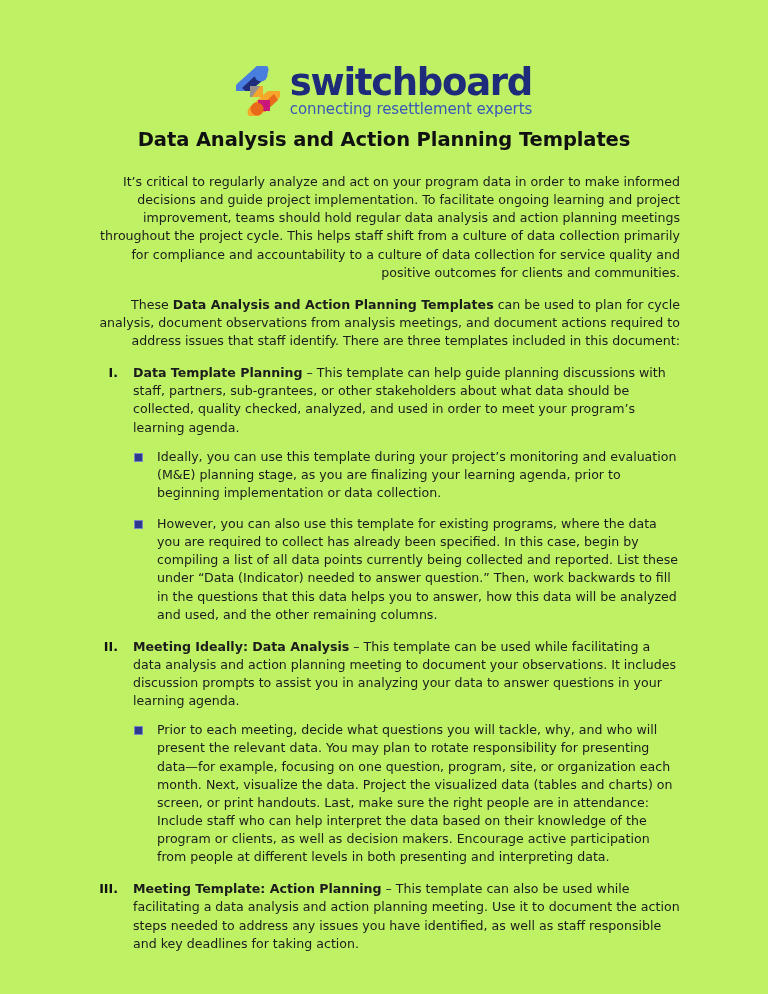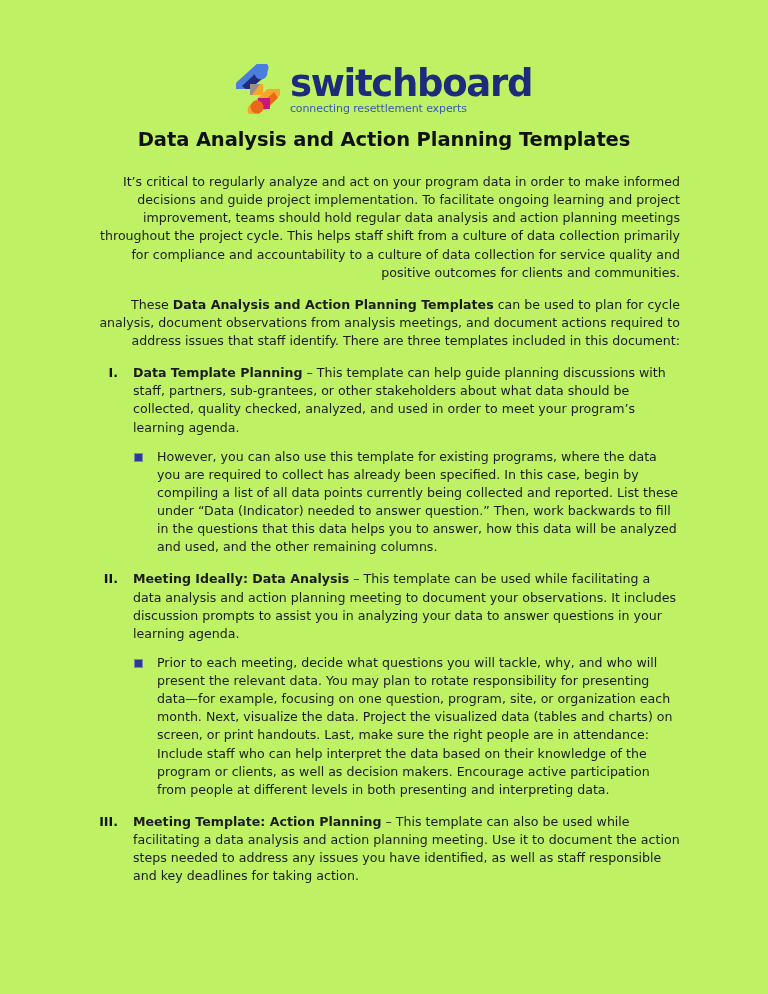--- a/index.html
+++ b/index.html
@@ -53,21 +53,21 @@
     font-family: "DejaVu Sans", "Liberation Sans", sans-serif;
     font-weight: bold;
     font-size: 37px;
     letter-spacing: -1.3px;
     color: #1e2a7a;
     line-height: 1;
     margin: 0 0 1px 0;
   }
   .tagline {
     font-family: "DejaVu Sans", "Liberation Sans", sans-serif;
-    font-size: 11px;
+    font-size: 15px;
     letter-spacing: -0.1px;
     color: #3a57b8;
     line-height: 1;
     margin: 0;
   }
 
   
   .doc-title {
     position: absolute;
     left: 0;
@@ -204,20 +204,24 @@
     </p>
 
     <ol class="roman-list">
 
       <li class="roman-item">
         <span class="roman-marker">I.</span>
         <span class="roman-body">
           <span class="b">Data Template Planning</span><span> – This template can help guide planning discussions with staff, partners, sub-grantees, or other stakeholders about what data should be collected, quality checked, analyzed, and used in order to meet your program’s learning agenda.</span>
         </span>
         <ul class="bullet-list">
+          <li class="bullet-item">
+            <span class="bullet-square"></span>
+            <span>Ideally, you can use this template during your project’s monitoring and evaluation (M&amp;E) planning stage, as you are finalizing your learning agenda, prior to beginning implementation or data collection.</span>
+          </li>
           <li class="bullet-item">
             <span class="bullet-square"></span>
             <span>However, you can also use this template for existing programs, where the data you are required to collect has already been specified. In this case, begin by compiling a list of all data points currently being collected and reported. List these under “Data (Indicator) needed to answer question.” Then, work backwards to fill in the questions that this data helps you to answer, how this data will be analyzed and used, and the other remaining columns.</span>
           </li>
         </ul>
       </li>
 
       <li class="roman-item">
         <span class="roman-marker">II.</span>
         <span class="roman-body">

